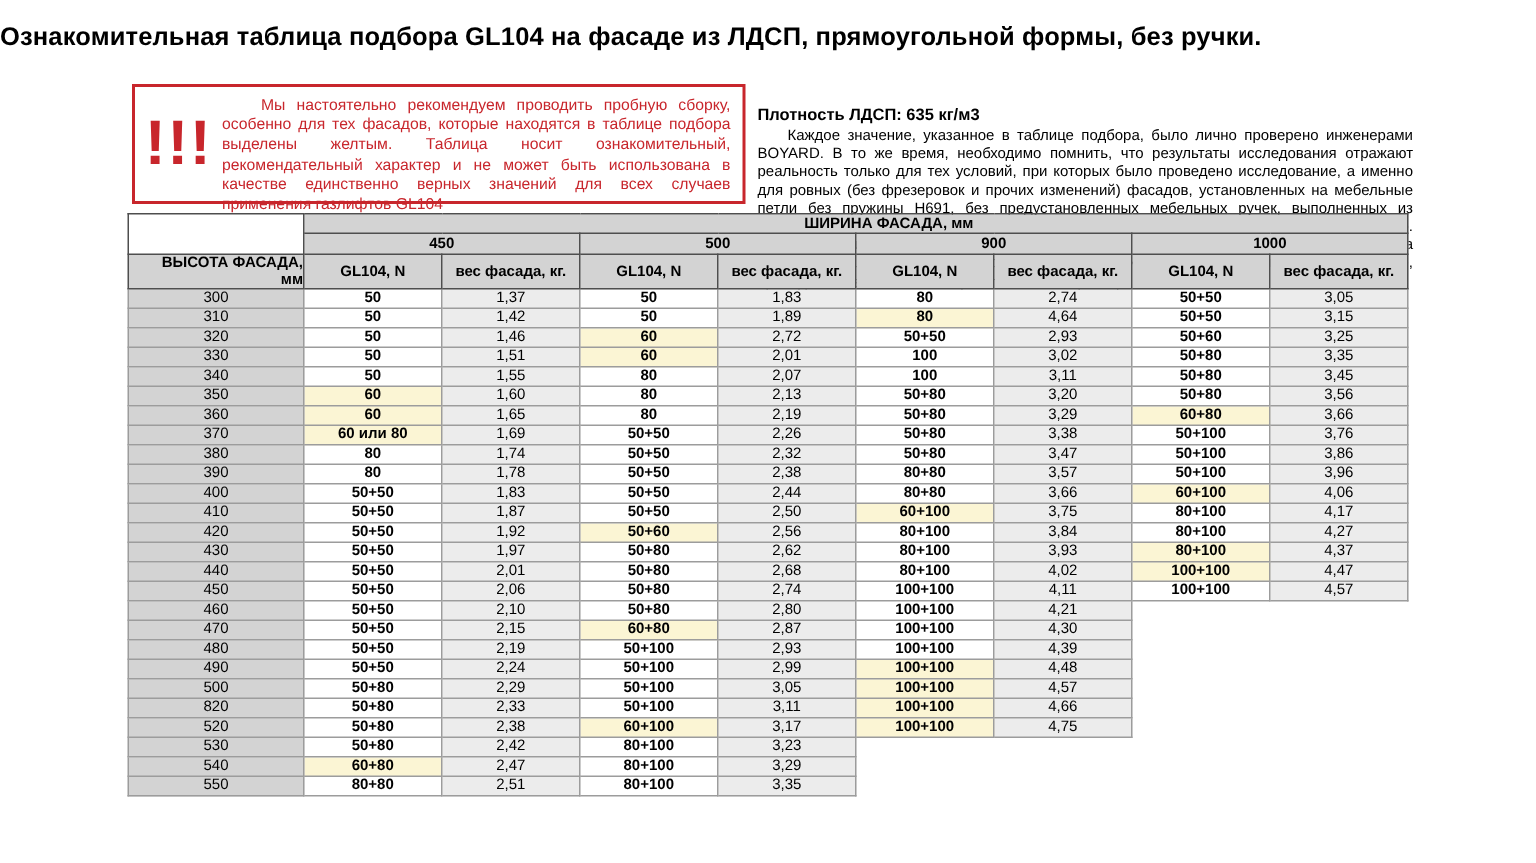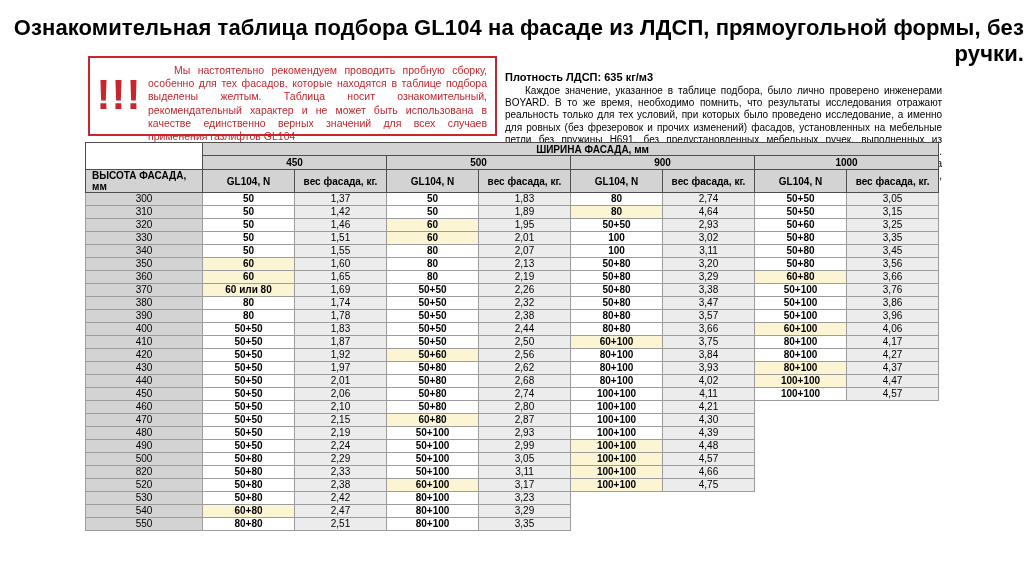--- a/index.html
+++ b/index.html
@@ -8,22 +8,22 @@
     --hdr:#d3d3d3;
     --wbg:#ececec;
     --bdark:#4e4e4e;
     --blight:#9c9c9c;
   }
   *{box-sizing:border-box;margin:0;padding:0;}
   html,body{background:#ffffff;}
   body{font-family:"Liberation Sans",sans-serif;color:#000;}
   .page{position:relative;width:1024px;height:575px;background:#fff;overflow:hidden;}
 
-  .title{position:absolute;top:15px;left:0;width:100%;text-align:right;
-         font-size:22px;font-weight:bold;letter-spacing:0.1px;}
+  .title{position:absolute;top:15px;left:0;width:100%;text-align:left;
+         font-size:17px;font-weight:bold;letter-spacing:0.1px;}
 
   .warning{position:absolute;left:88px;top:56px;width:409px;height:80px;
            border:2px solid var(--red);display:flex;align-items:flex-start;}
   .warning .marks{width:58px;flex:0 0 58px;text-align:center;color:var(--red);
                   font-size:42px;font-weight:bold;line-height:74px;letter-spacing:1px;}
   .warning .wtext{flex:1;padding:6px 8px 16px 0;color:var(--red);font-size:10.5px;
                   line-height:13.2px;text-align:justify;text-indent:26px;}
 
   .info{position:absolute;left:505px;top:40px;width:437px;}
   .info-heading{font-size:11px;font-weight:bold;margin-bottom:2px;margin-top:31px;}
@@ -32,21 +32,21 @@
   table.sel{position:absolute;left:85px;top:142px;border-collapse:collapse;
             table-layout:fixed;width:853px;}
   table.sel col.c-h{width:117px;}
   table.sel col.c-d{width:92px;}
   table.sel th{background:var(--hdr);border:1px solid var(--bdark);
                font-size:10px;font-weight:bold;text-align:center;padding:0;}
   table.sel tr.r1 th{height:13px;padding-left:44px;}
   table.sel tr.r2 th{height:14px;}
   table.sel tr.r3 th{height:21px;}
   table.sel td.corner{background:#fff;border:1px solid var(--bdark);}
-  table.sel th.hh{text-align:left;padding-left:6px;}
+  table.sel th.hh{text-align:right;padding-left:6px;}
   table.sel td{border:1px solid var(--blight);height:12.4px;font-size:10px;
                text-align:center;padding:0;line-height:12px;}
   table.sel td.h{background:var(--hdr);}
   table.sel td.gl{background:#fff;font-weight:bold;}
   table.sel td.gl.y{background:var(--yellow);}
   table.sel td.w{background:var(--wbg);}
   table.sel td.void{border:none;background:#fff;}
 </style>
 </head>
 <body>
@@ -121,21 +121,21 @@
           <td class="gl y">80</td>
           <td class="w">4,64</td>
           <td class="gl">50+50</td>
           <td class="w">3,15</td>
         </tr>
         <tr>
           <td class="h">320</td>
           <td class="gl">50</td>
           <td class="w">1,46</td>
           <td class="gl y">60</td>
-          <td class="w">1,95</td>
+          <td class="w">2,72</td>
           <td class="gl">50+50</td>
           <td class="w">2,93</td>
           <td class="gl">50+60</td>
           <td class="w">3,25</td>
         </tr>
         <tr>
           <td class="h">330</td>
           <td class="gl">50</td>
           <td class="w">1,51</td>
           <td class="gl y">60</td>

